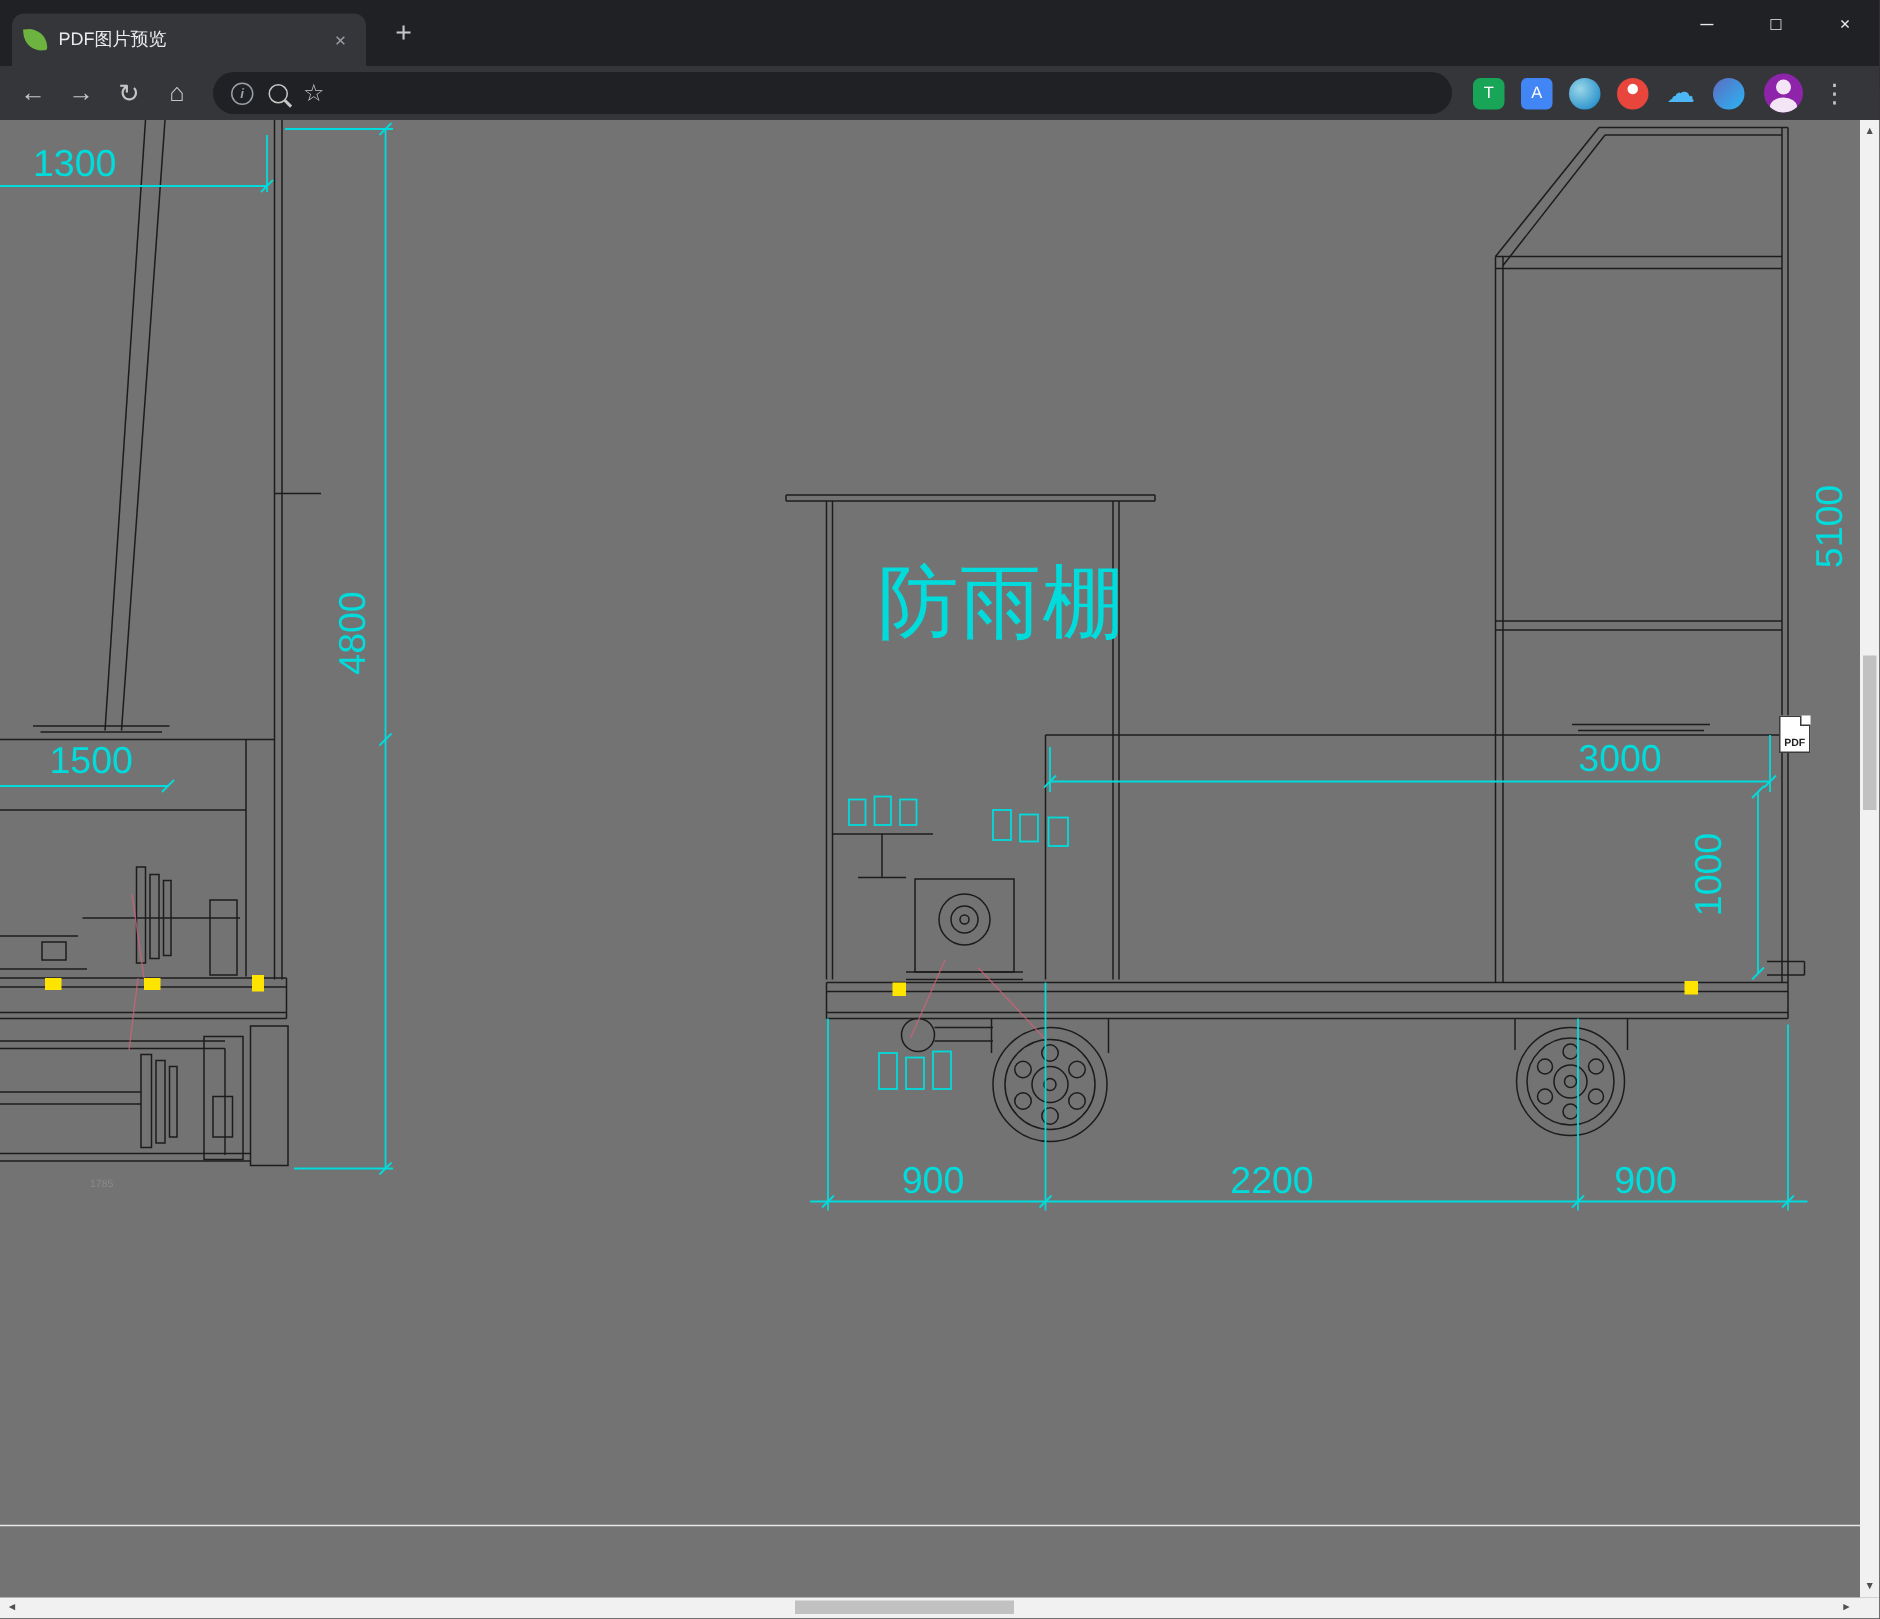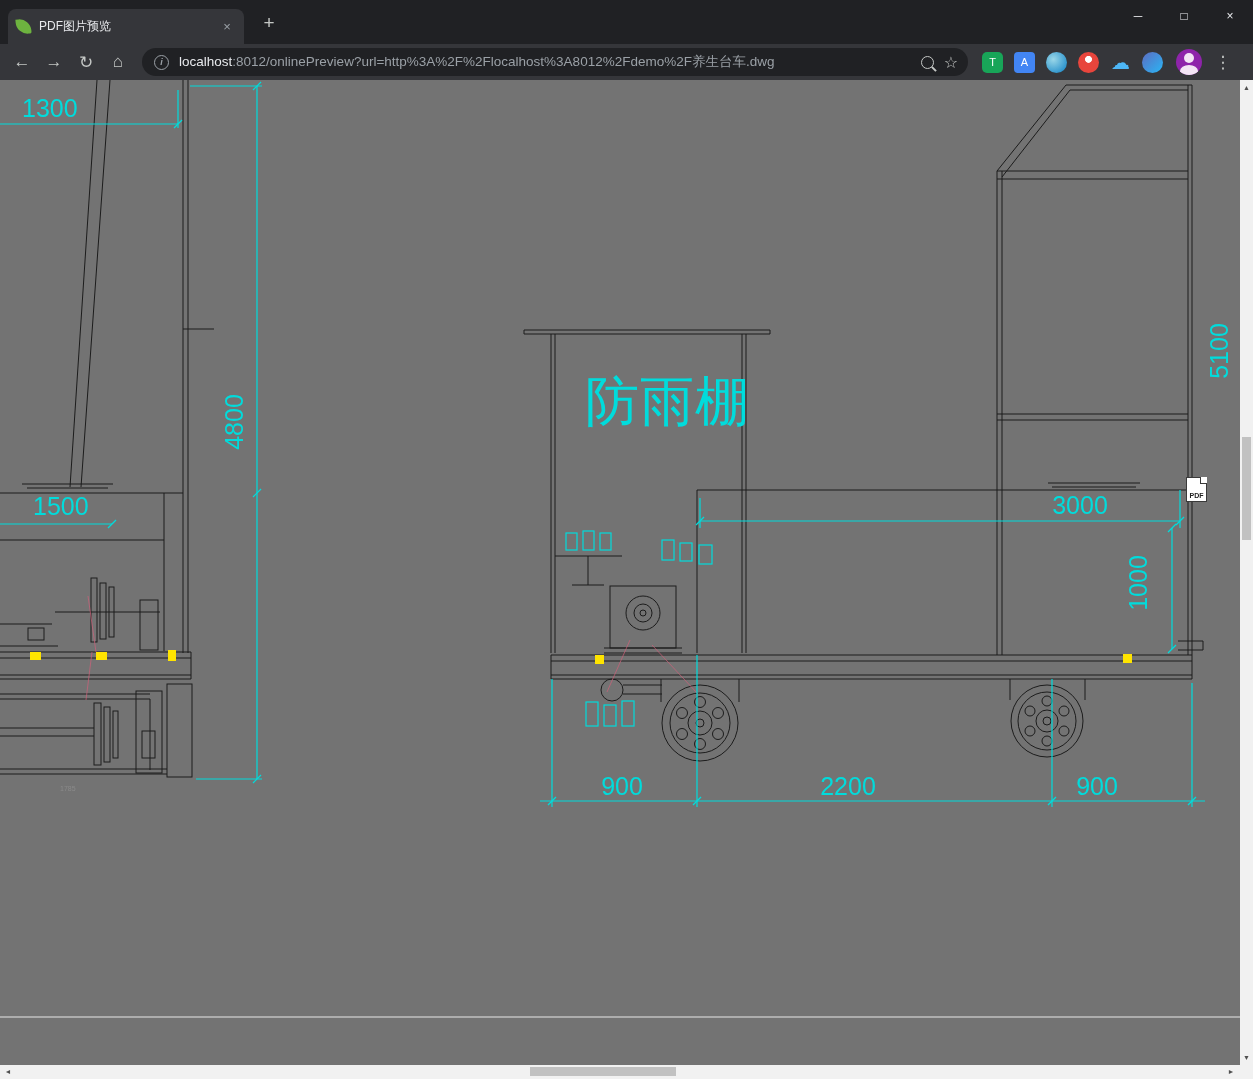--- a/index.html
+++ b/index.html
@@ -105,21 +105,20 @@
     </div>
   </div>
 
   <div class="navbar">
     <div class="navbtn">←</div>
     <div class="navbtn">→</div>
     <div class="navbtn">↻</div>
     <div class="navbtn">⌂</div>
     <div class="omnibox">
       <span class="circle-i">i</span>
-      <span class="url"><b>localhost</b><span>:8012/onlinePreview?url=http%3A%2F%2Flocalhost%3A8012%2Fdemo%2F养生台车.dwg</span></span>
       <span class="magnifier"></span>
       <span class="star">☆</span>
     </div>
     <div class="extrow">
       <span class="ext ext1">T</span>
       <span class="ext ext2">A</span>
       <span class="ext ext3"></span>
       <span class="ext ext4"></span>
       <span class="ext ext5">☁</span>
       <span class="ext ext6"></span>

